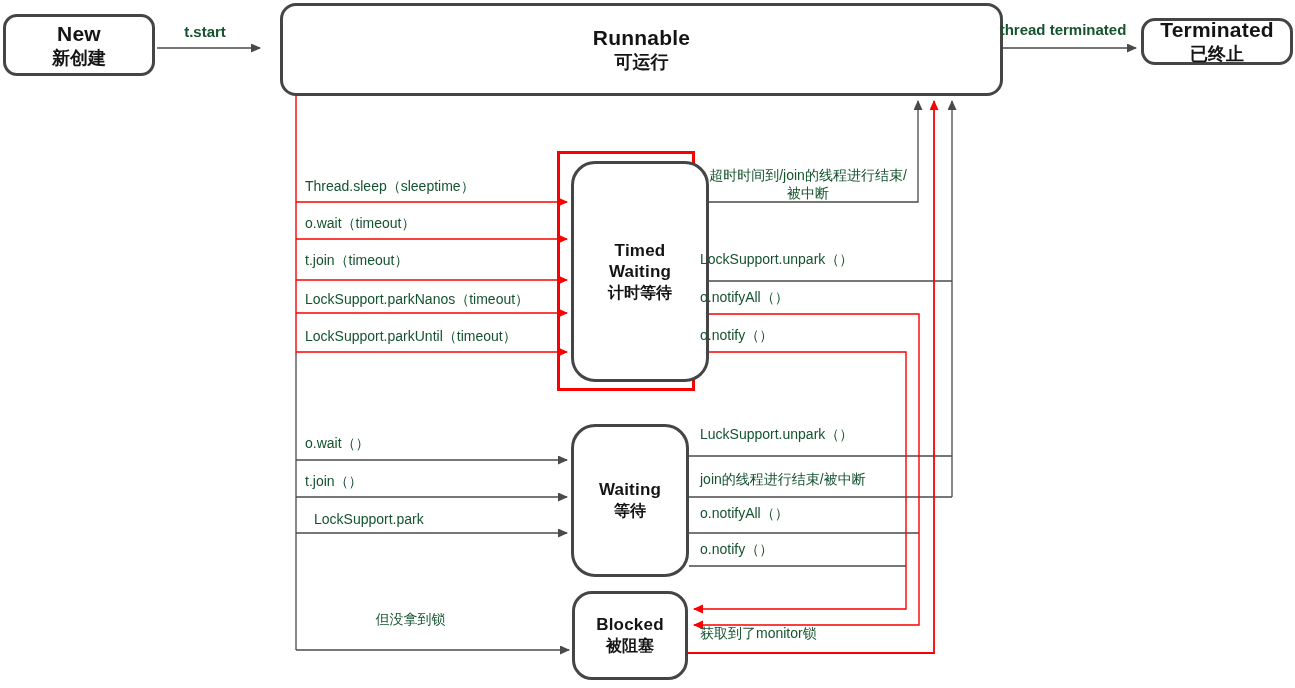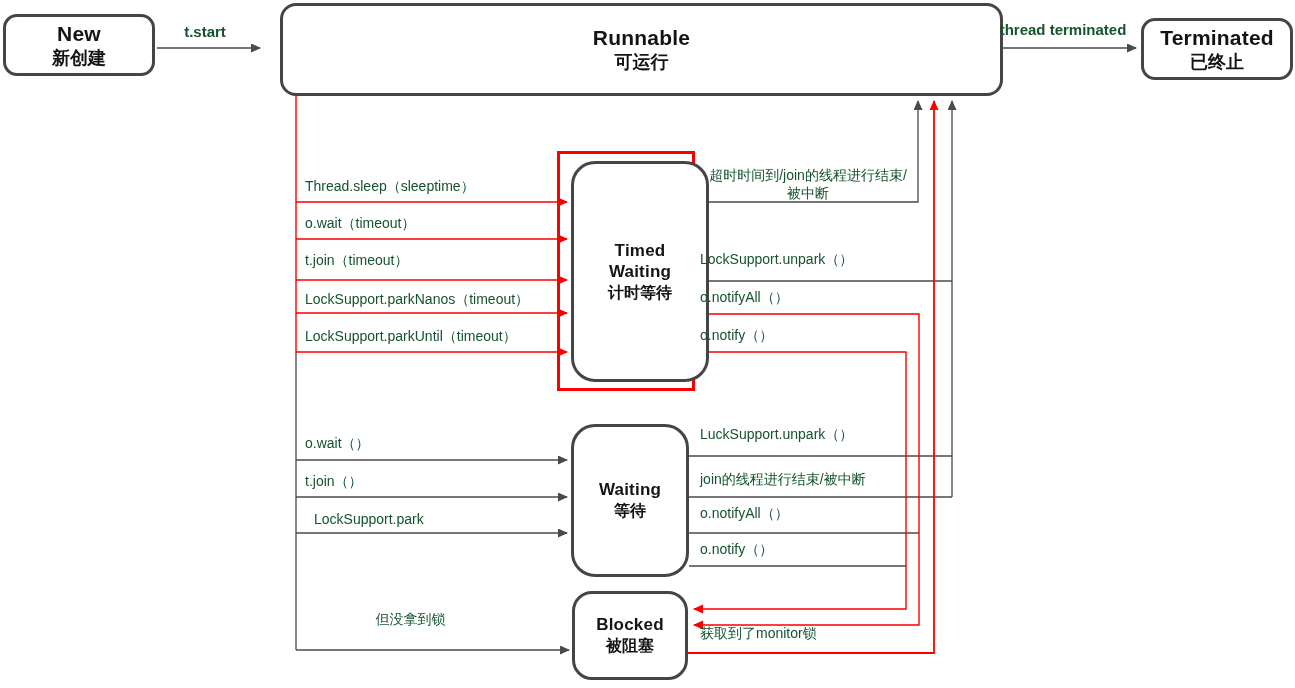--- a/index.html
+++ b/index.html
@@ -15,21 +15,21 @@
     border:3px solid #454545; display:flex; flex-direction:column;
     align-items:center; justify-content:center; 
     font-weight:bold; color:#141414; z-index:3;
   }
   .state .en  { font-size:21px; line-height:25px; letter-spacing:0.2px; }
   .state .zh  { font-size:18px; line-height:24px; }
   .state.small .en { font-size:17px; line-height:21px; }
   .state.small .zh { font-size:16px; line-height:22px; }
   #box-new        { left:3px;    top:14px;  width:152px; height:62px; border-radius:14px; }
   #box-runnable   { left:265px;  top:3px;   width:723px; height:93px; border-radius:16px;margin-left:15px; }
-  #box-terminated { left:1141px; top:18px;  width:152px; height:62px; border-radius:14px; }
+  #box-terminated { left:1141px; top:18px;  width:152px; height:47px; border-radius:14px; }
   #box-timed      { left:571px;  top:161px; width:138px; height:221px; border-radius:24px; }
   #box-waiting    { left:571px;  top:424px; width:118px; height:153px; border-radius:24px; }
   #box-blocked    { left:572px;  top:591px; width:116px; height:89px;  border-radius:20px; }
   #tw-highlight {
     position:absolute; left:557px; top:151px; width:138px; height:240px;
     box-sizing:border-box; border:3px solid #fa0000; z-index:2; background:transparent;
   }
   
   .elabel {
     position:absolute; font-size:14px; line-height:18px; color:#14532d;

